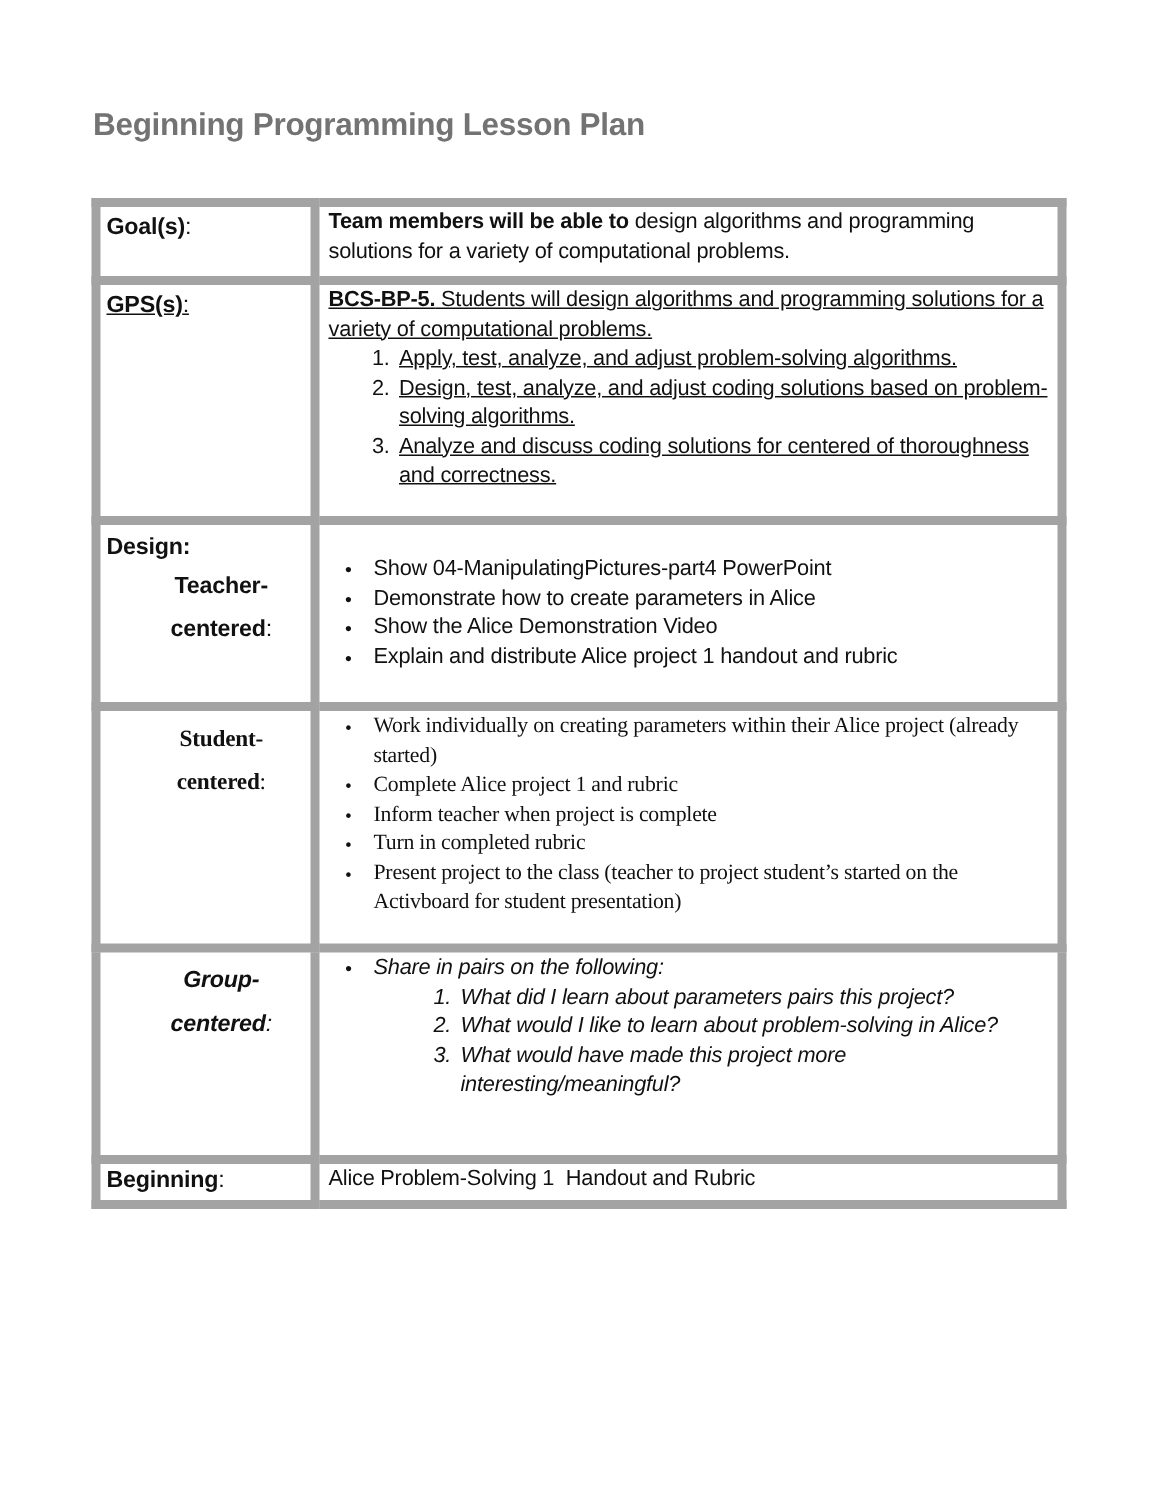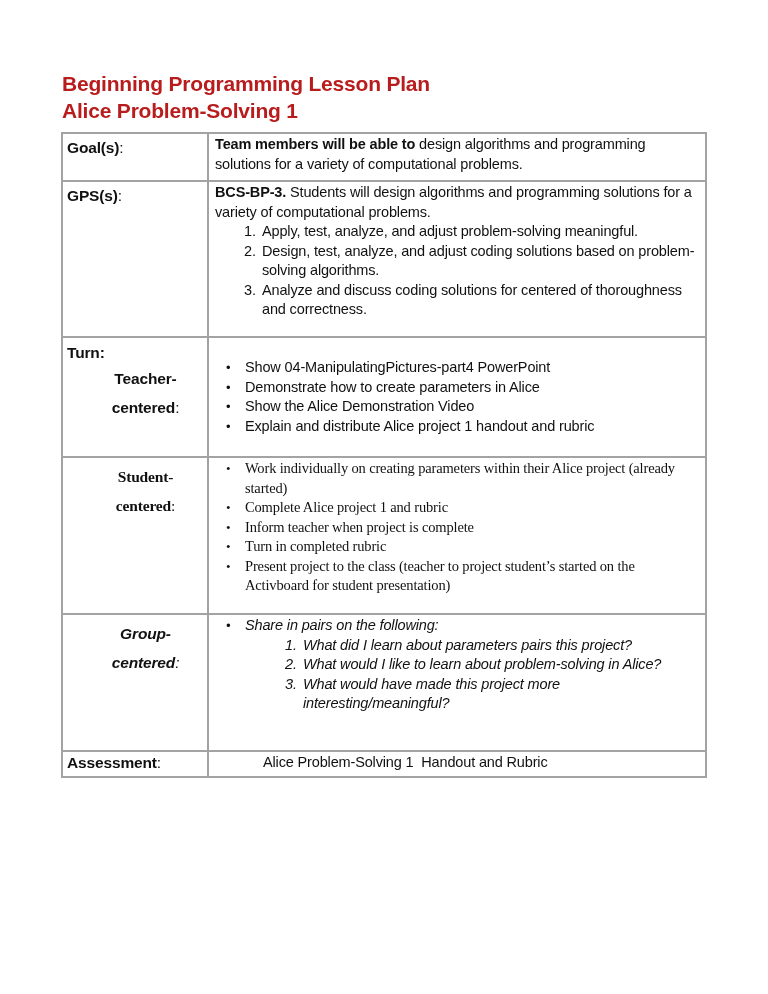--- a/index.html
+++ b/index.html
@@ -17,51 +17,51 @@
     }
     .title-block {
       position: absolute;
       left: 62px;
       top: 70px;
       font-family: "Liberation Sans", sans-serif;
       font-weight: bold;
       font-size: 21px;
       line-height: 27px;
       letter-spacing: -0.2px;
-      color: #b91c1c;
+      color: #737373;
     }
     .lesson-table {
       position: absolute;
       left: 61px;
       top: 132px;
       width: 644px;
       border-collapse: collapse;
       table-layout: fixed;
       font-size: 14.5px;
       line-height: 19.5px;
       letter-spacing: -0.15px;
     }
     .lesson-table td {
-      border: 2px solid #a3a3a3;
+      border: 6px solid #a3a3a3;
       vertical-align: top;
       padding: 0;
     }
     .col-label { width: 146px; }
     .col-content { width: 498px; }
     .label-cell {
       padding: 4px 4px 0 4px !important;
       font-weight: bold;
       font-size: 15.5px;
     }
     .label-cell .colon { font-weight: normal; }
     .content-cell {
       padding: 1px 6px 1px 6px !important;
     }
     .row-goal td { height: 42px; }
-    .row-gps td { height: 150px; }
+    .row-gps td { height: 150px; text-decoration: underline; }
     .row-teacher td { height: 114px; }
     .row-student td { height: 151px; font-family: Liberation Serif, serif; }
     .row-group td { height: 131px; font-style: italic; }
     .row-assess td { height: 22px; }
 
     .sub-label {
       padding-left: 21px;
       line-height: 29px;
       text-align: center;
     }
@@ -99,21 +99,20 @@
       padding-left: 41px;
     }
     .bold { font-weight: bold; margin-top: 30px; }
     .spacer-top { height: 19px; }
   </style>
 </head>
 <body>
 
 <div class="title-block">
   <div>Beginning Programming Lesson Plan</div>
-  <div>Alice Problem-Solving 1</div>
 </div>
 
 <table class="lesson-table">
   <colgroup>
     <col class="col-label">
     <col class="col-content">
   </colgroup>
 
   <tbody>
       <tr class="row-goal">
@@ -124,33 +123,33 @@
       <span class="bold">Team members will be able to</span><span> design algorithms and programming solutions for a variety of computational problems.</span>
     </td>
   </tr>
 
   <tr class="row-gps">
     <td class="label-cell">
       <span>GPS(s)</span><span class="colon">:</span>
     </td>
     <td class="content-cell">
       <div>
-        <span class="bold">BCS-BP-3.</span><span> Students will design algorithms and programming solutions for a variety of computational problems.</span>
+        <span class="bold">BCS-BP-5.</span><span> Students will design algorithms and programming solutions for a variety of computational problems.</span>
       </div>
       <ol class="num-list">
-        <li><span class="num">1.</span><span>Apply, test, analyze, and adjust problem-solving meaningful.</span></li>
+        <li><span class="num">1.</span><span>Apply, test, analyze, and adjust problem-solving algorithms.</span></li>
         <li><span class="num">2.</span><span>Design, test, analyze, and adjust coding solutions based on problem-solving algorithms.</span></li>
         <li><span class="num">3.</span><span>Analyze and discuss coding solutions for centered of thoroughness and correctness.</span></li>
       </ol>
     </td>
   </tr>
 
   <tr class="row-teacher">
     <td class="label-cell">
-      <div class="tasks-heading">Turn:</div>
+      <div class="tasks-heading">Design:</div>
       <div class="sub-label">
         <div>Teacher-</div>
         <div><span>centered</span><span class="colon">:</span></div>
       </div>
     </td>
     <td class="content-cell">
       <div class="spacer-top"></div>
       <ul class="bullet-list">
         <li><span class="bullet">•</span><span>Show 04-ManipulatingPictures-part4 PowerPoint</span></li>
         <li><span class="bullet">•</span><span>Demonstrate how to create parameters in Alice</span></li>
@@ -194,20 +193,20 @@
       <ol class="num-list nested" style="padding-left:88px;">
         <li><span class="num">1.</span><span>What did I learn about parameters pairs this project?</span></li>
         <li><span class="num">2.</span><span>What would I like to learn about problem-solving in Alice?</span></li>
         <li><span class="num">3.</span><span>What would have made this project more interesting/meaningful?</span></li>
       </ol>
     </td>
   </tr>
 
   <tr class="row-assess">
     <td class="label-cell" style="padding-top:1px !important;">
-      <span>Assessment</span><span class="colon">:</span>
-    </td>
-    <td class="content-cell">
-      <span style="white-space:pre;margin-left:48px;">Alice Problem-Solving 1  Handout and Rubric</span>
+      <span>Beginning</span><span class="colon">:</span>
+    </td>
+    <td class="content-cell">
+      <span style="white-space:pre;">Alice Problem-Solving 1  Handout and Rubric</span>
     </td>
   </tr>
 </tbody>
   </table>
 
 </body></html>

